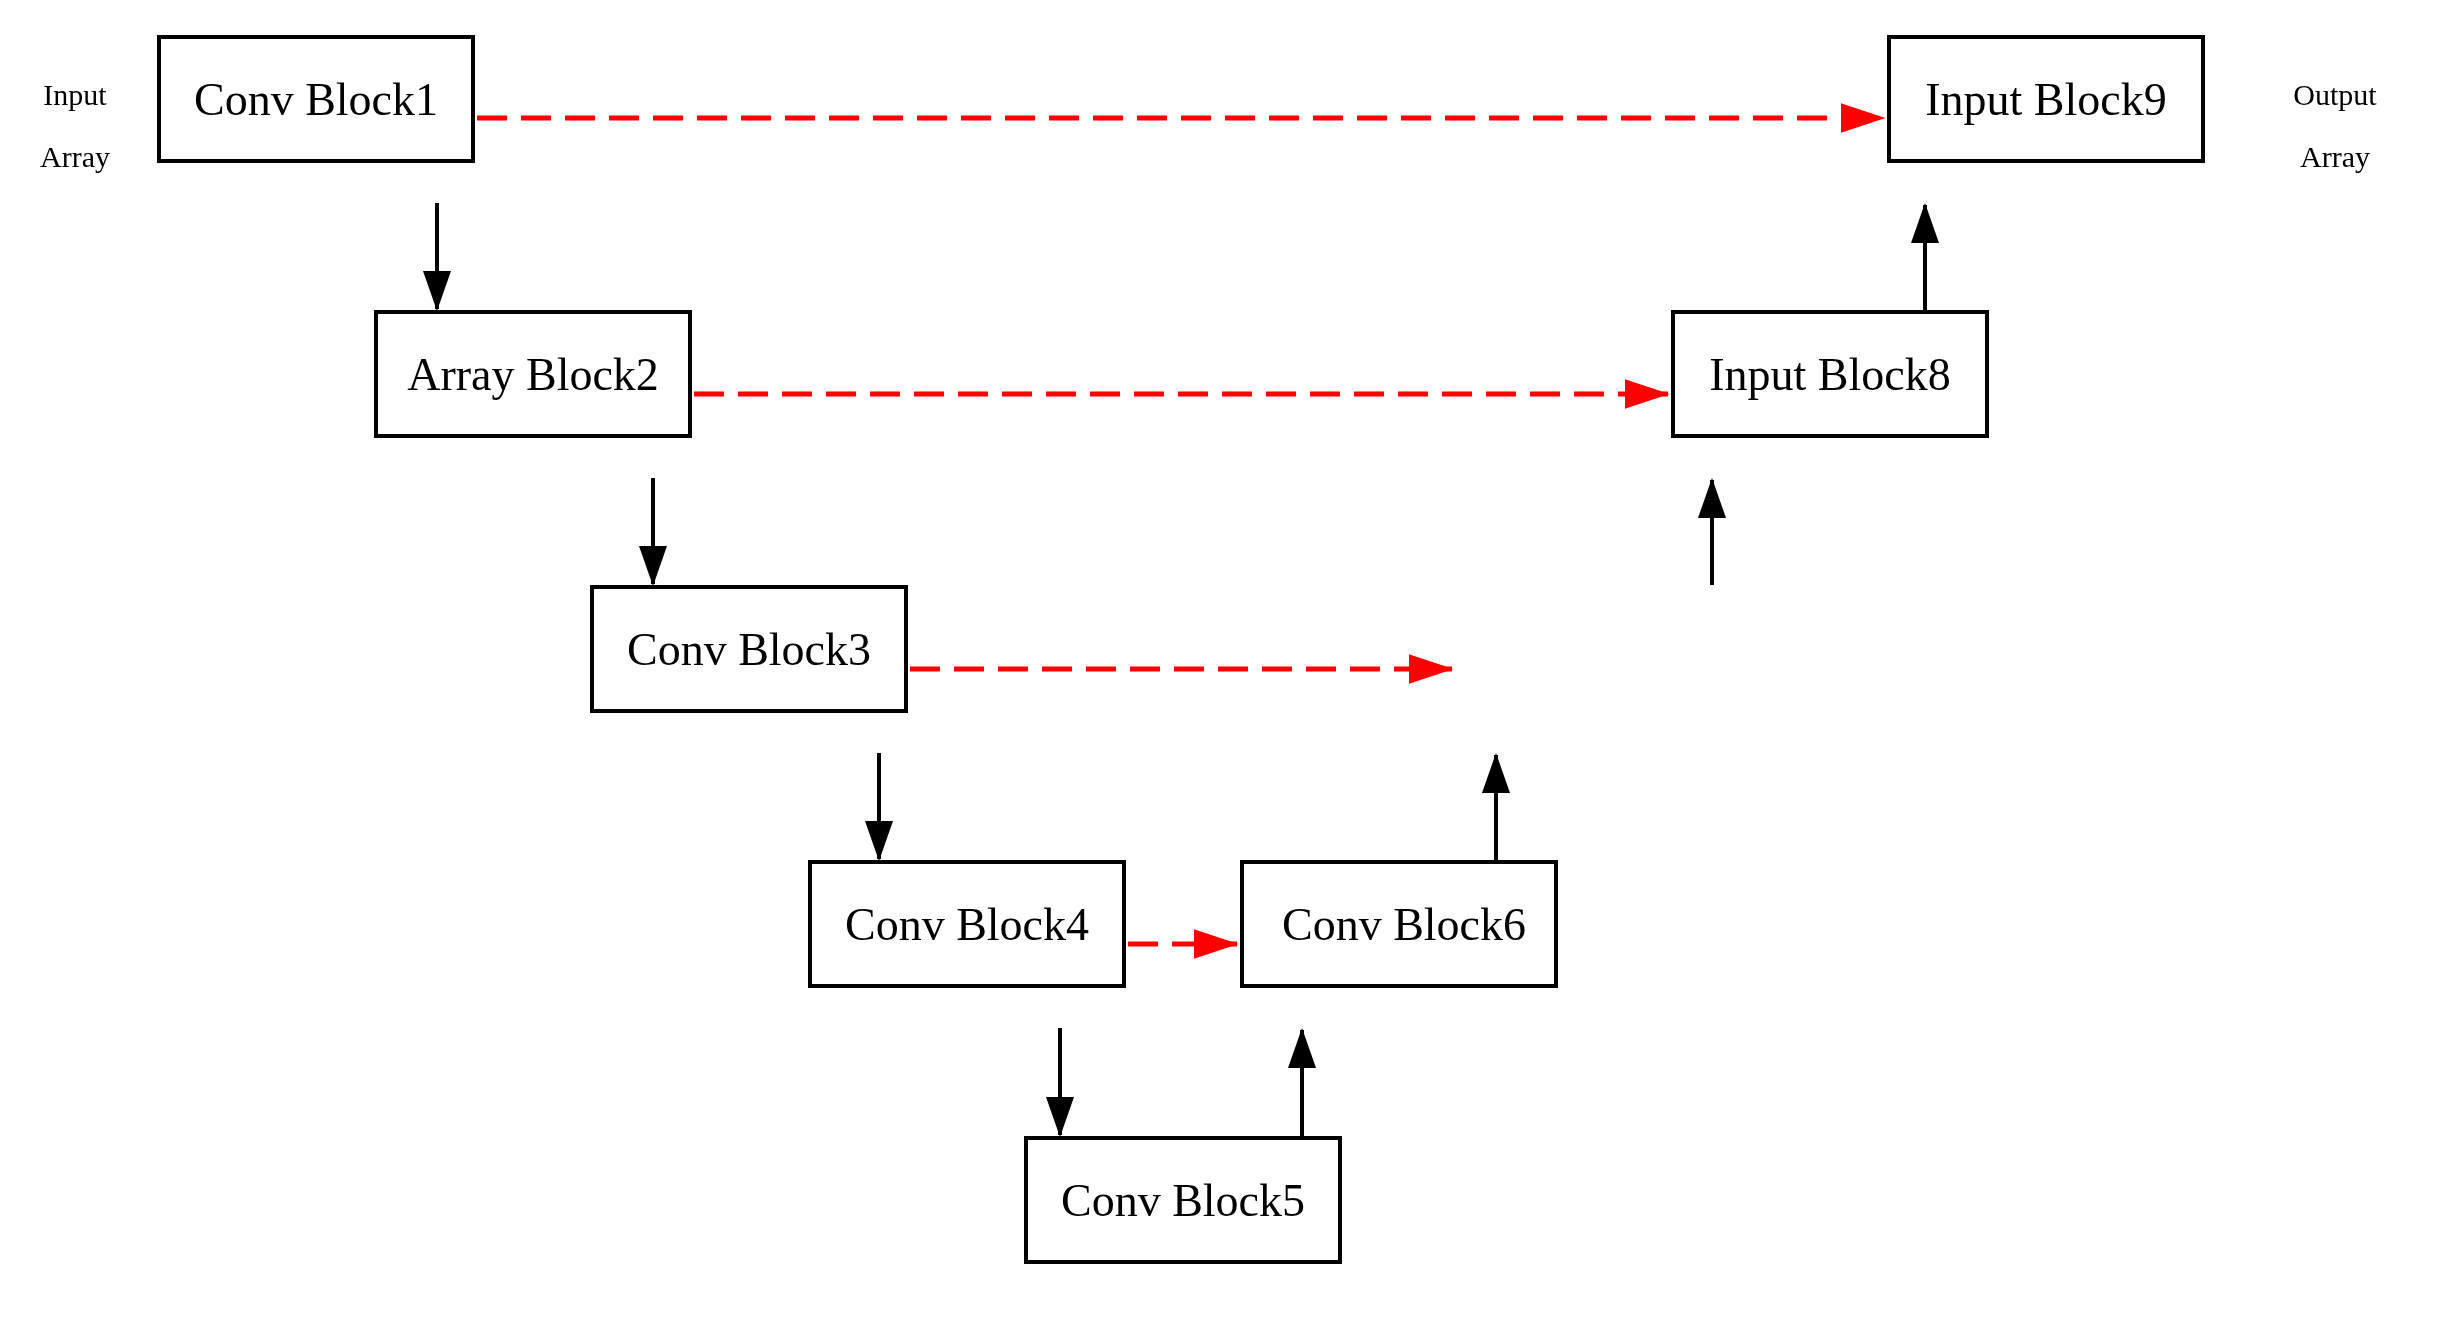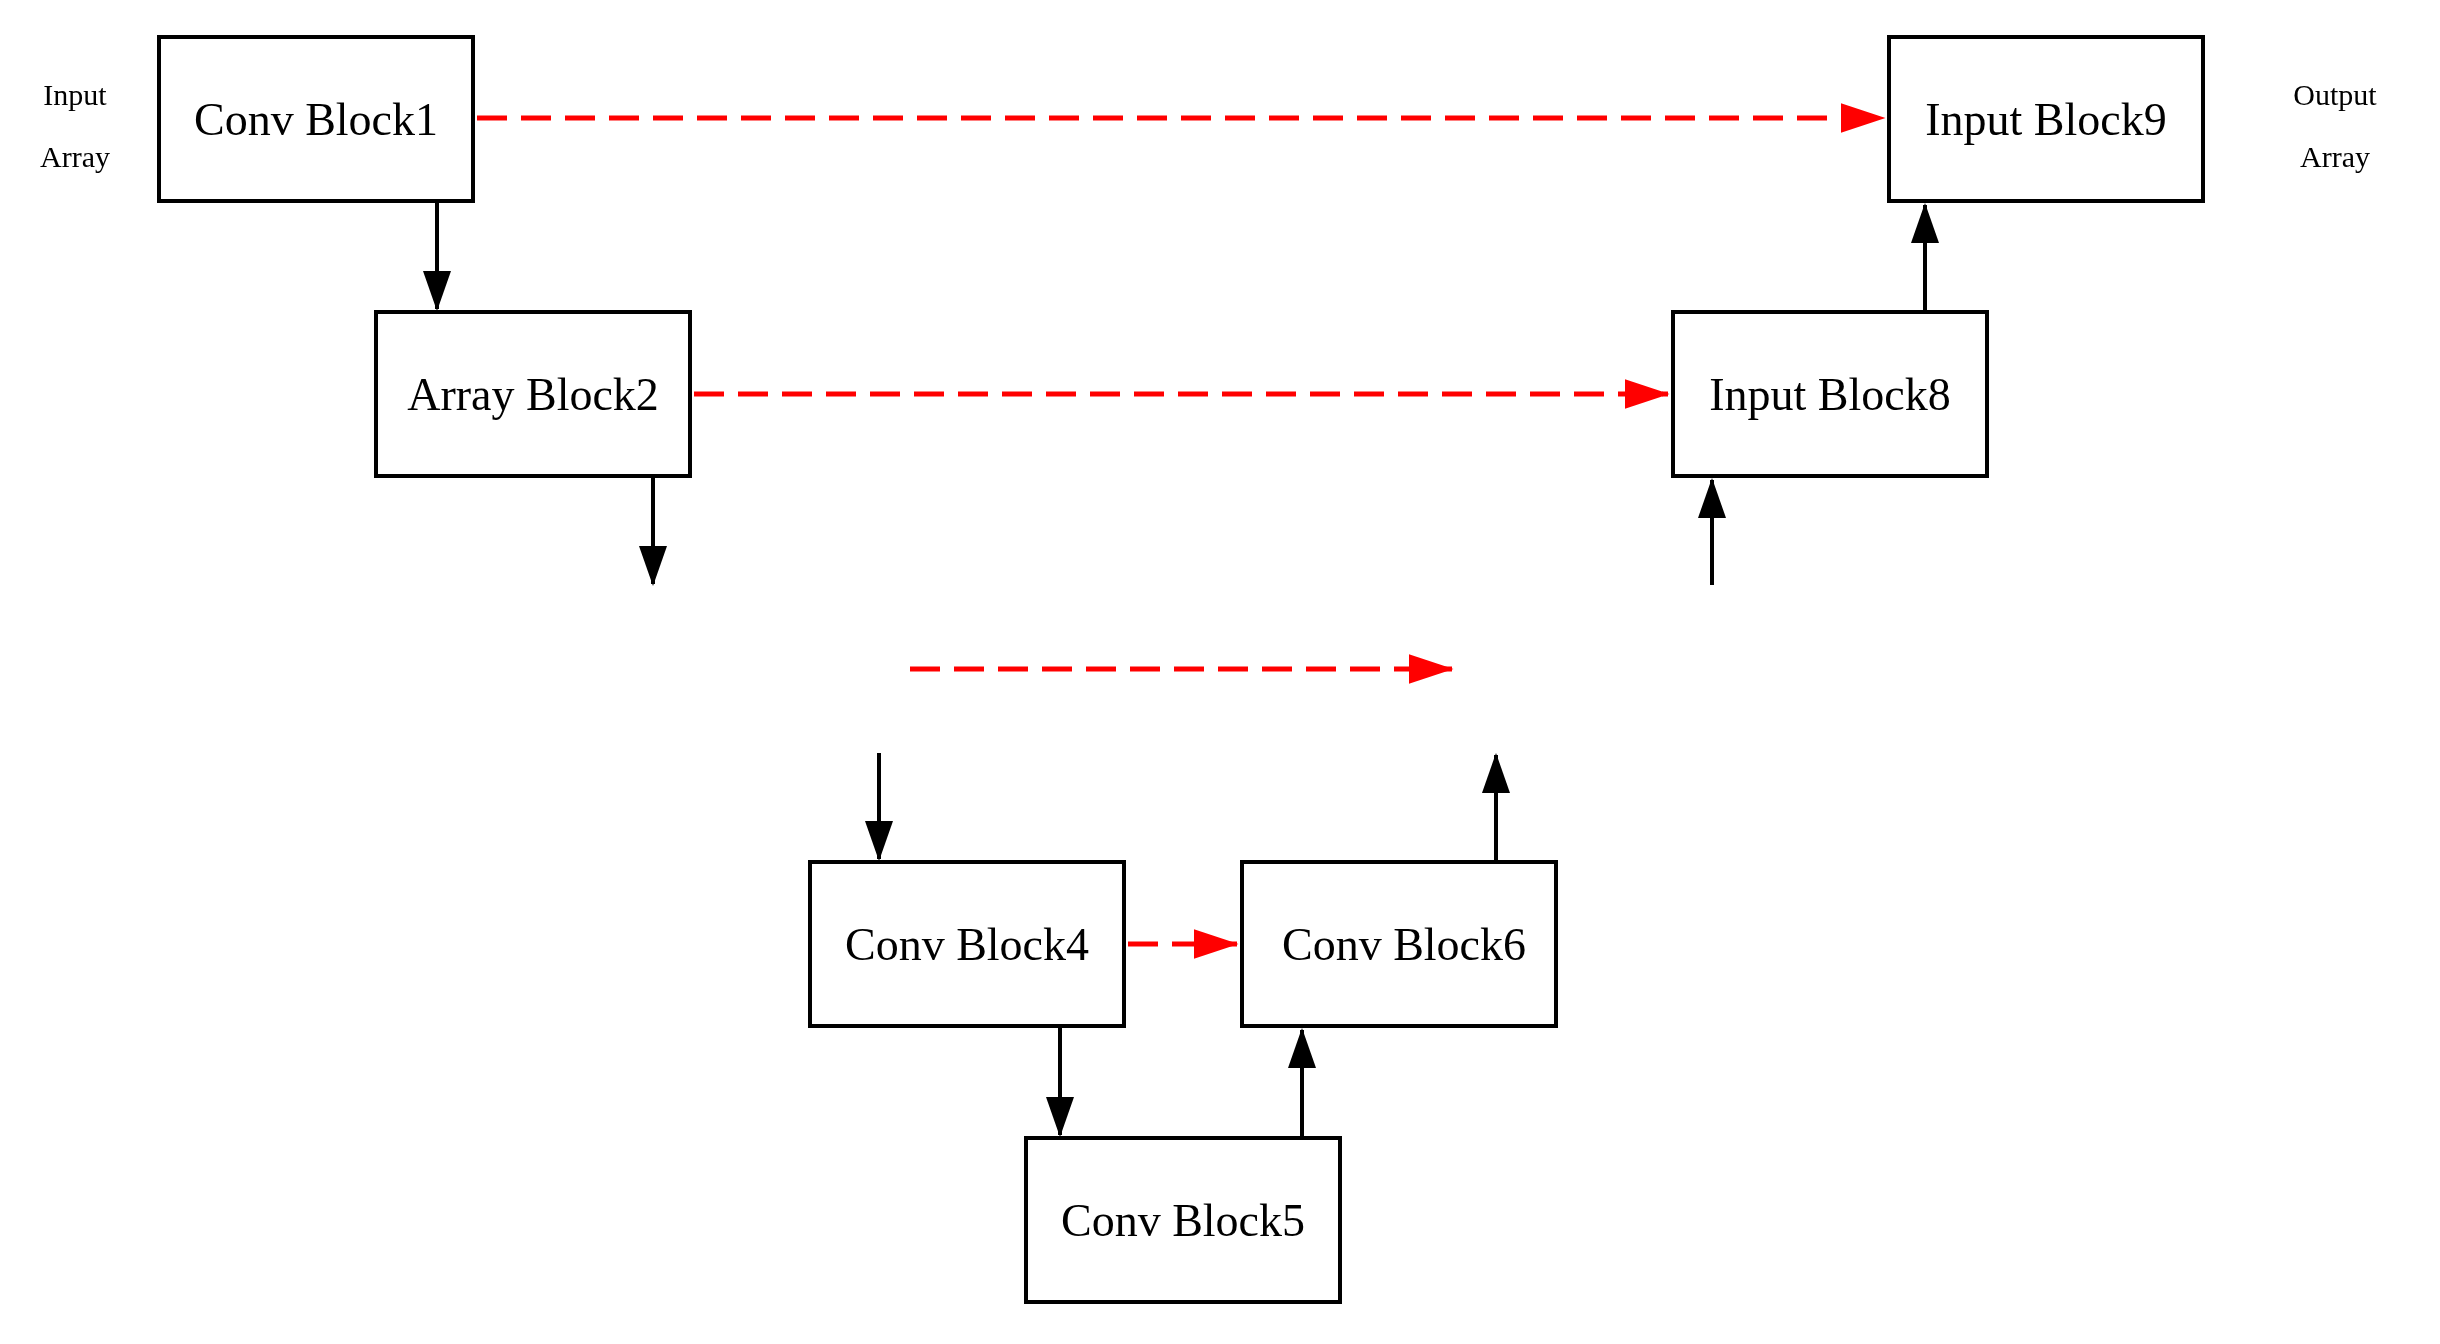--- a/index.html
+++ b/index.html
@@ -13,21 +13,21 @@
   }
   #arrows {
     position: absolute;
     left: 0; top: 0;
     width: 2440px;
     height: 1344px;
   }
   .node {
     position: absolute;
     width: 318px;
-    height: 168px;
+    height: 128px;
     box-sizing: border-box;
     background: #ffffff;
     border: 4px solid #000000;
     display: flex;
     align-items: center;
     justify-content: center;
   }
   .node span {
     font-size: 46px;
     color: #000000;
@@ -82,20 +82,23 @@
     <div>Output</div>
     <div>Array</div>
   </div>
 
 <div class="node" style="left: 157px; top: 35px;">
       <span>Conv Block1</span>
     </div>
     <div class="node" style="left: 374px; top: 310px;">
       <span>Array Block2</span>
     </div>
+    <div class="node" style="left: 590px; top: 585px;">
+      <span>Conv Block3</span>
+    </div>
     <div class="node" style="left: 808px; top: 860px;">
       <span>Conv Block4</span>
     </div>
     <div class="node" style="left: 1024px; top: 1136px;">
       <span>Conv Block5</span>
     </div>
     <div class="node" style="left: 1240px; top: 860px; padding-left: 10px;">
       <span>Conv Block6</span>
     </div>
     <div class="node" style="left: 1671px; top: 310px;">

